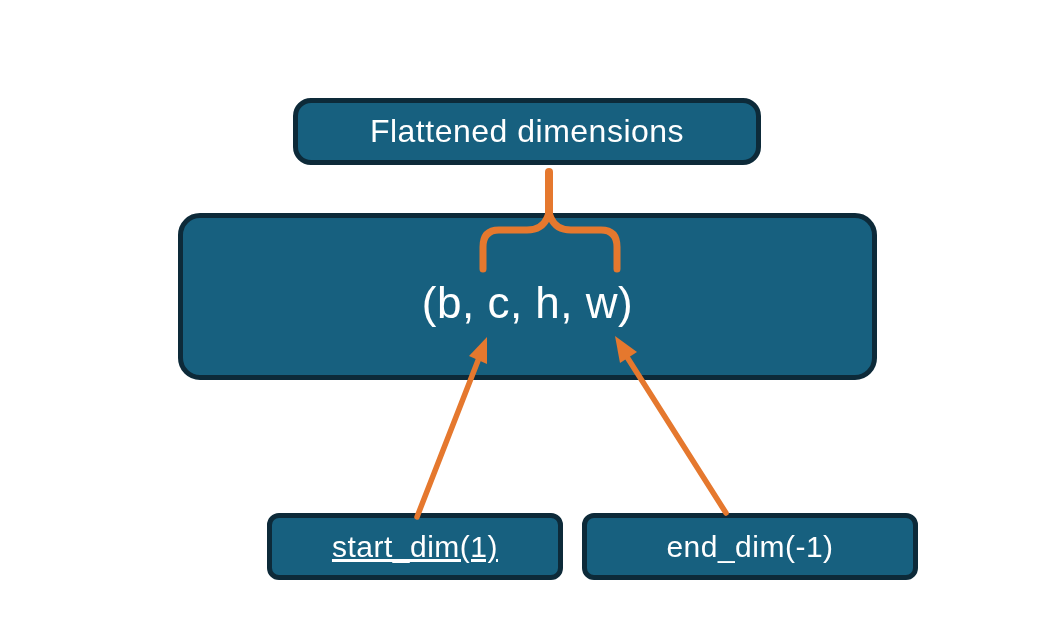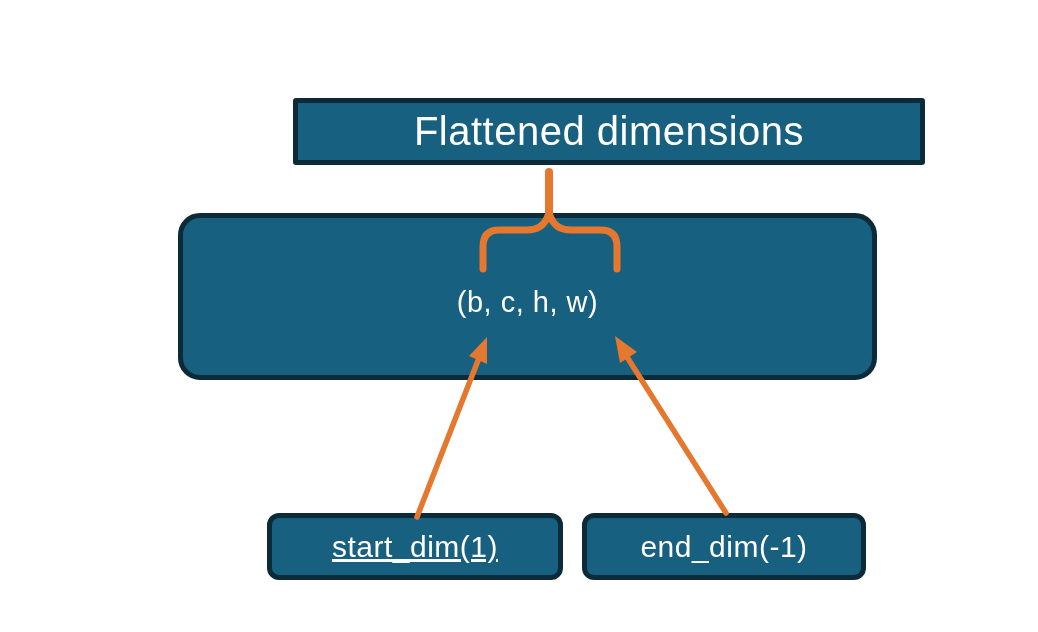--- a/index.html
+++ b/index.html
@@ -23,50 +23,50 @@
     color: #ffffff;
     display: flex;
     align-items: center;
     justify-content: center;
     text-align: center;
     letter-spacing: 0.5px;
   }
   .node-top {
     left: 293px;
     top: 98px;
-    width: 632px;
+    width: 468px;
     height: 67px;
-    border-radius: 3px;
-    font-size: 40px;
+    border-radius: 18px;
+    font-size: 32px;
   }
   .node-middle {
     left: 178px;
     top: 213px;
     width: 699px;
     height: 167px;
     border-radius: 22px;
-    font-size: 29px;
+    font-size: 44px;
   }
   .node-middle .label {
     position: relative;
     top: 6px;
   }
   .node-bottom-left {
     left: 267px;
     top: 513px;
     width: 296px;
     height: 67px;
     border-radius: 12px;
     font-size: 30px;
     text-decoration: underline;
   }
   .node-bottom-right {
     left: 582px;
     top: 513px;
-    width: 284px;
+    width: 336px;
     height: 67px;
     border-radius: 12px;
     font-size: 30px;
   }
   .overlay {
     position: absolute;
     left: 0;
     top: 0;
     width: 1038px;
     height: 632px;

